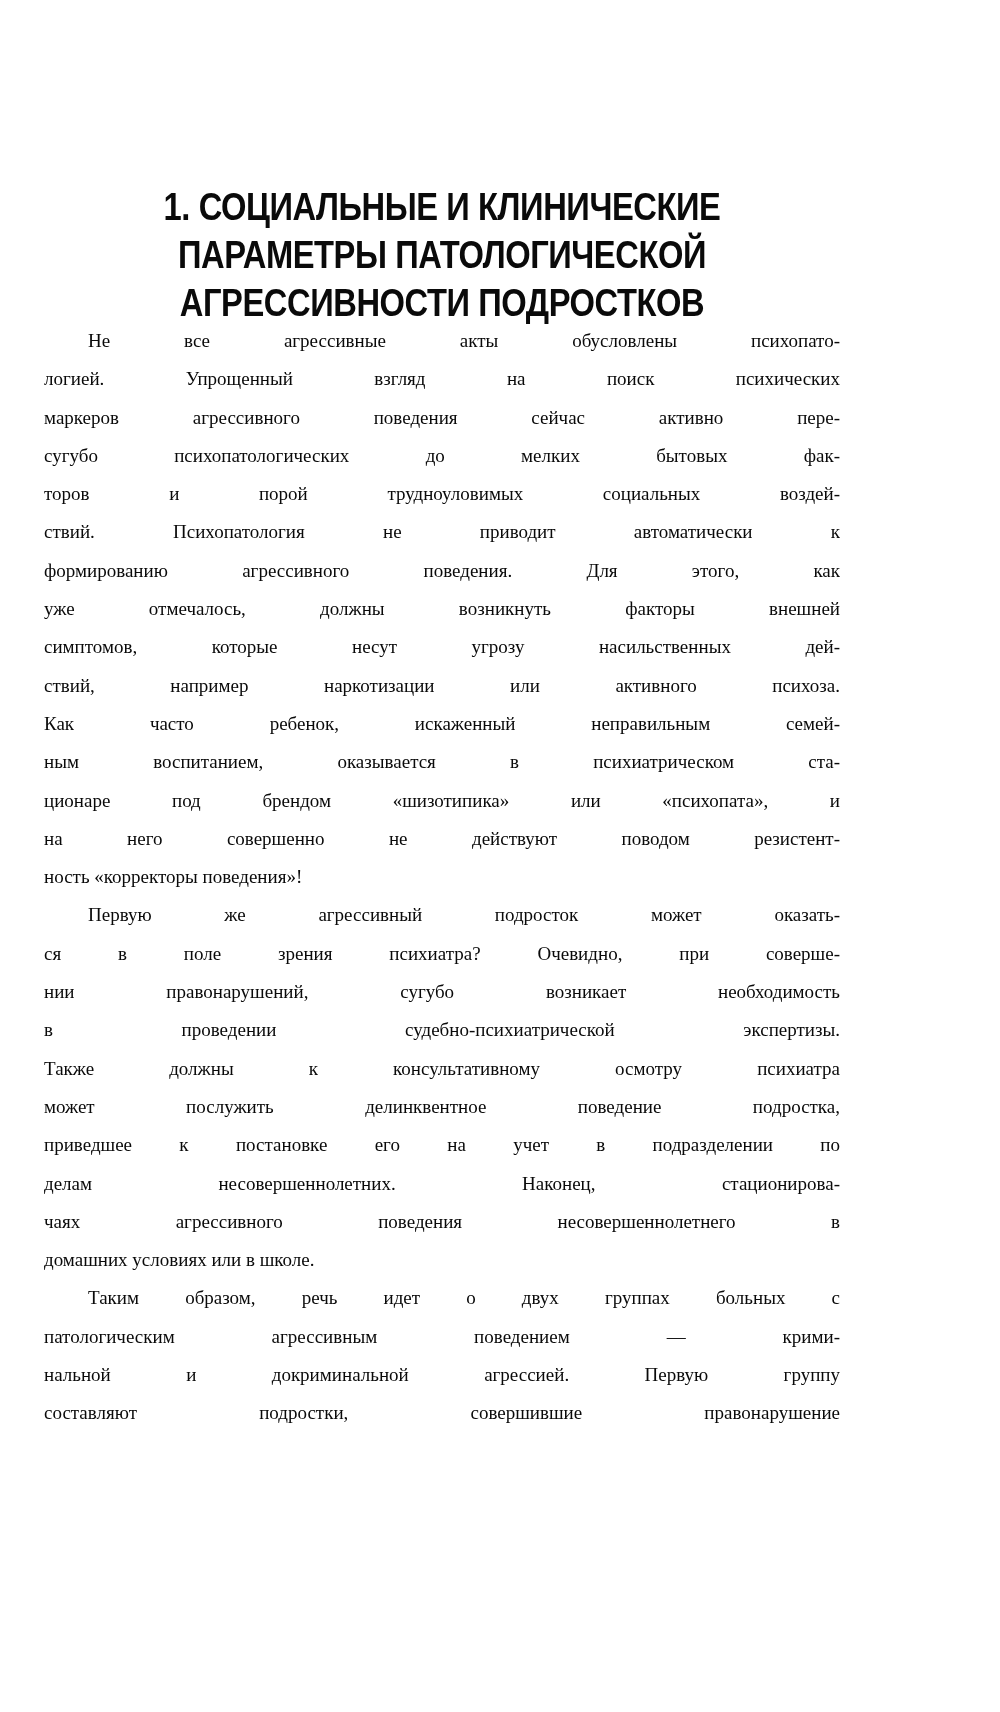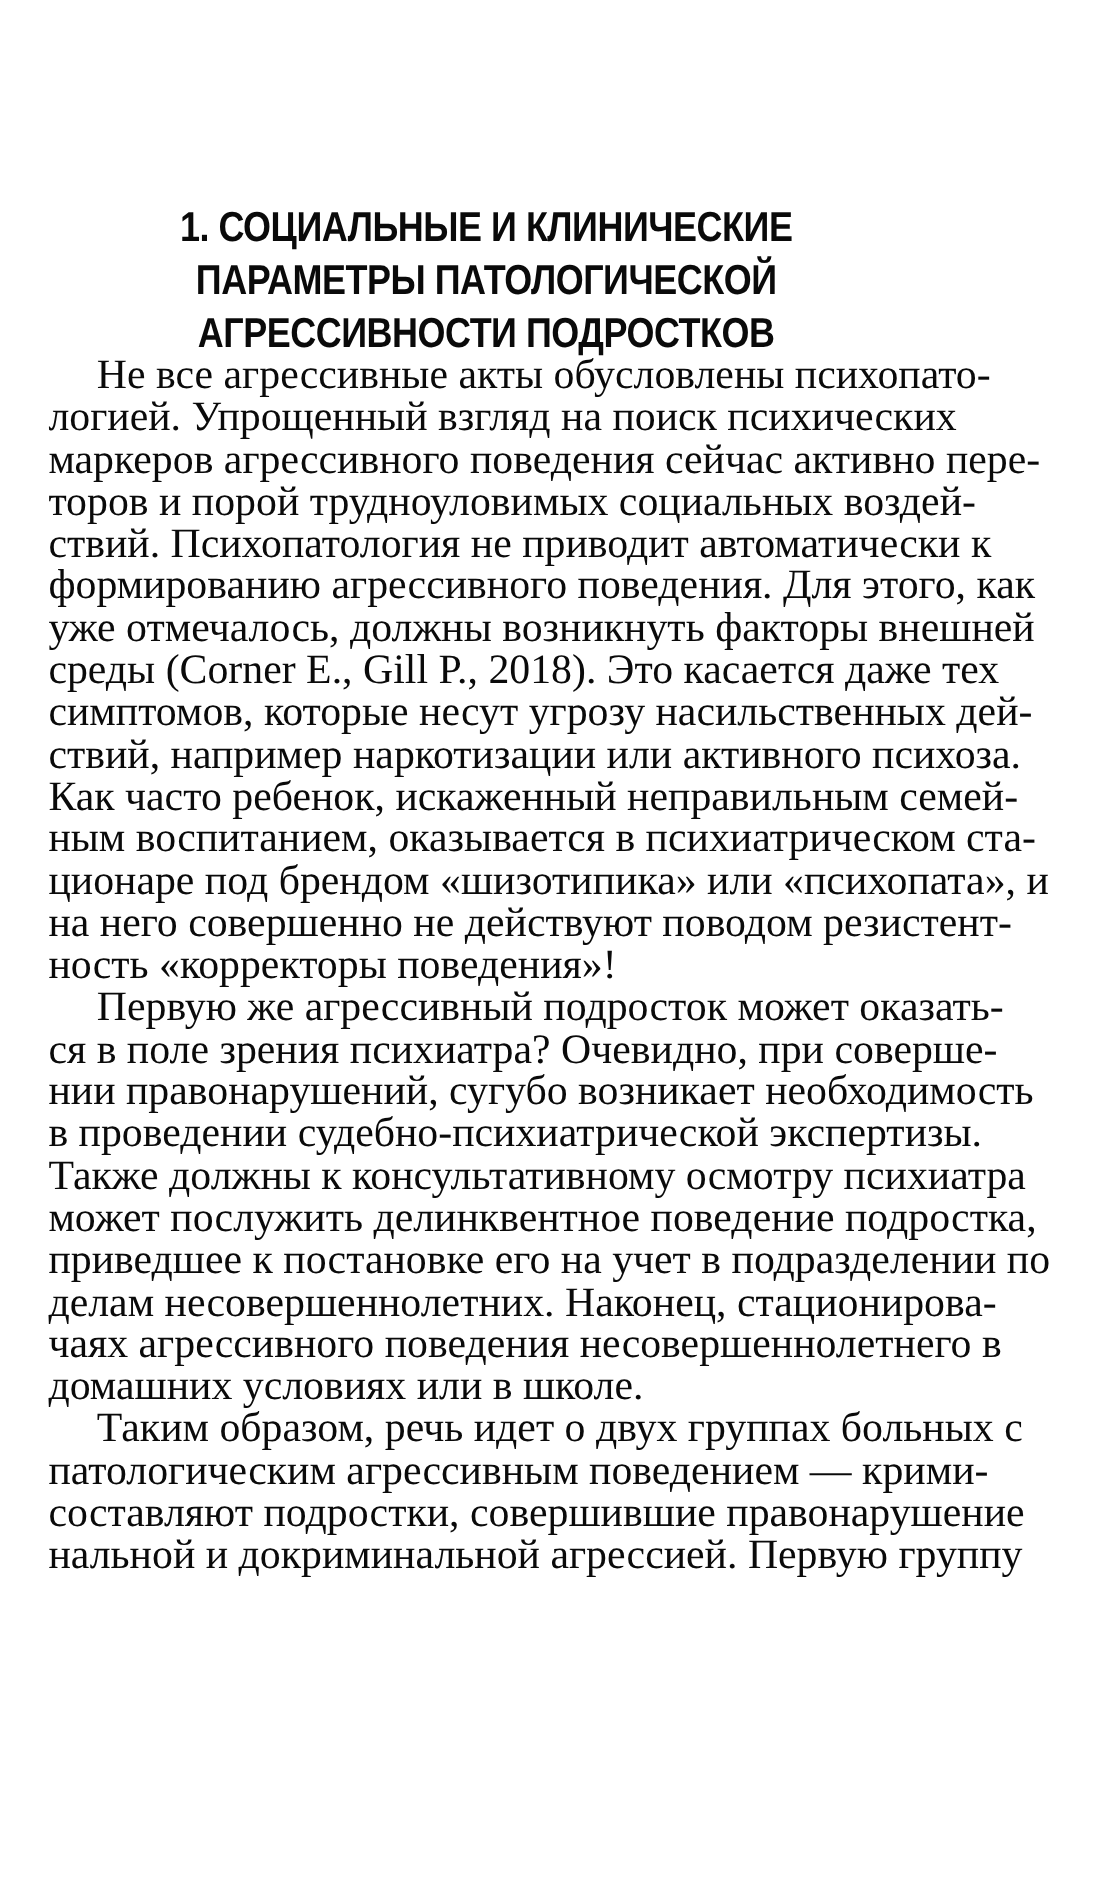--- a/index.html
+++ b/index.html
@@ -38,21 +38,21 @@
     .heading-line {
       display: block;
       white-space: nowrap;
     }
     .body-text {
       position: absolute;
       top: 322px;
       left: 0;
       width: 796px;
       font-family: "Liberation Serif", serif;
-      font-size: 38px;
+      font-size: 19px;
       line-height: 38.3px;
     }
     .paragraph {
       margin: 0;
     }
     .line {
       display: block;
       white-space: nowrap;
       text-align: justify;
       text-align-last: justify;
@@ -75,25 +75,25 @@
     <span class="heading-line">ПАРАМЕТРЫ ПАТОЛОГИЧЕСКОЙ</span>
     <span class="heading-line">АГРЕССИВНОСТИ ПОДРОСТКОВ</span>
   </h1>
 
   <div class="body-text">
 
     <p class="paragraph">
       <span class="line indent">Не все агрессивные акты обусловлены психопато-</span>
       <span class="line">логией. Упрощенный взгляд на поиск психических</span>
       <span class="line">маркеров агрессивного поведения сейчас активно пере-</span>
+      <span class="line">сугубо психопатологических до мелких бытовых фак-</span>
       <span class="line">торов и порой трудноуловимых социальных воздей-</span>
       <span class="line">ствий. Психопатология не приводит автоматически к</span>
       <span class="line">формированию агрессивного поведения. Для этого, как</span>
       <span class="line">уже отмечалось, должны возникнуть факторы внешней</span>
-      <span class="line">среды (Corner E., Gill P., 2018). Это касается даже тех</span>
       <span class="line">симптомов, которые несут угрозу насильственных дей-</span>
       <span class="line">ствий, например наркотизации или активного психоза.</span>
       <span class="line">Как часто ребенок, искаженный неправильным семей-</span>
       <span class="line">ным воспитанием, оказывается в психиатрическом ста-</span>
       <span class="line">ционаре под брендом «шизотипика» или «психопата», и</span>
       <span class="line">на него совершенно не действуют поводом резистент-</span>
       <span class="line last">ность «корректоры поведения»!</span>
     </p>
 
     <p class="paragraph">
@@ -105,18 +105,18 @@
       <span class="line">может послужить делинквентное поведение подростка,</span>
       <span class="line">приведшее к постановке его на учет в подразделении по</span>
       <span class="line">делам несовершеннолетних. Наконец, стационирова-</span>
       <span class="line">чаях агрессивного поведения несовершеннолетнего в</span>
       <span class="line last">домашних условиях или в школе.</span>
     </p>
 
     <p class="paragraph">
       <span class="line indent">Таким образом, речь идет о двух группах больных с</span>
       <span class="line">патологическим агрессивным поведением — крими-</span>
+      <span class="line">нальной и докриминальной агрессией. Первую группу</span>
       <span class="line">составляют подростки, совершившие правонарушение</span>
-      <span class="line">нальной и докриминальной агрессией. Первую группу</span>
     </p>
 
   </div>
 </div>
 
 </body></html>

